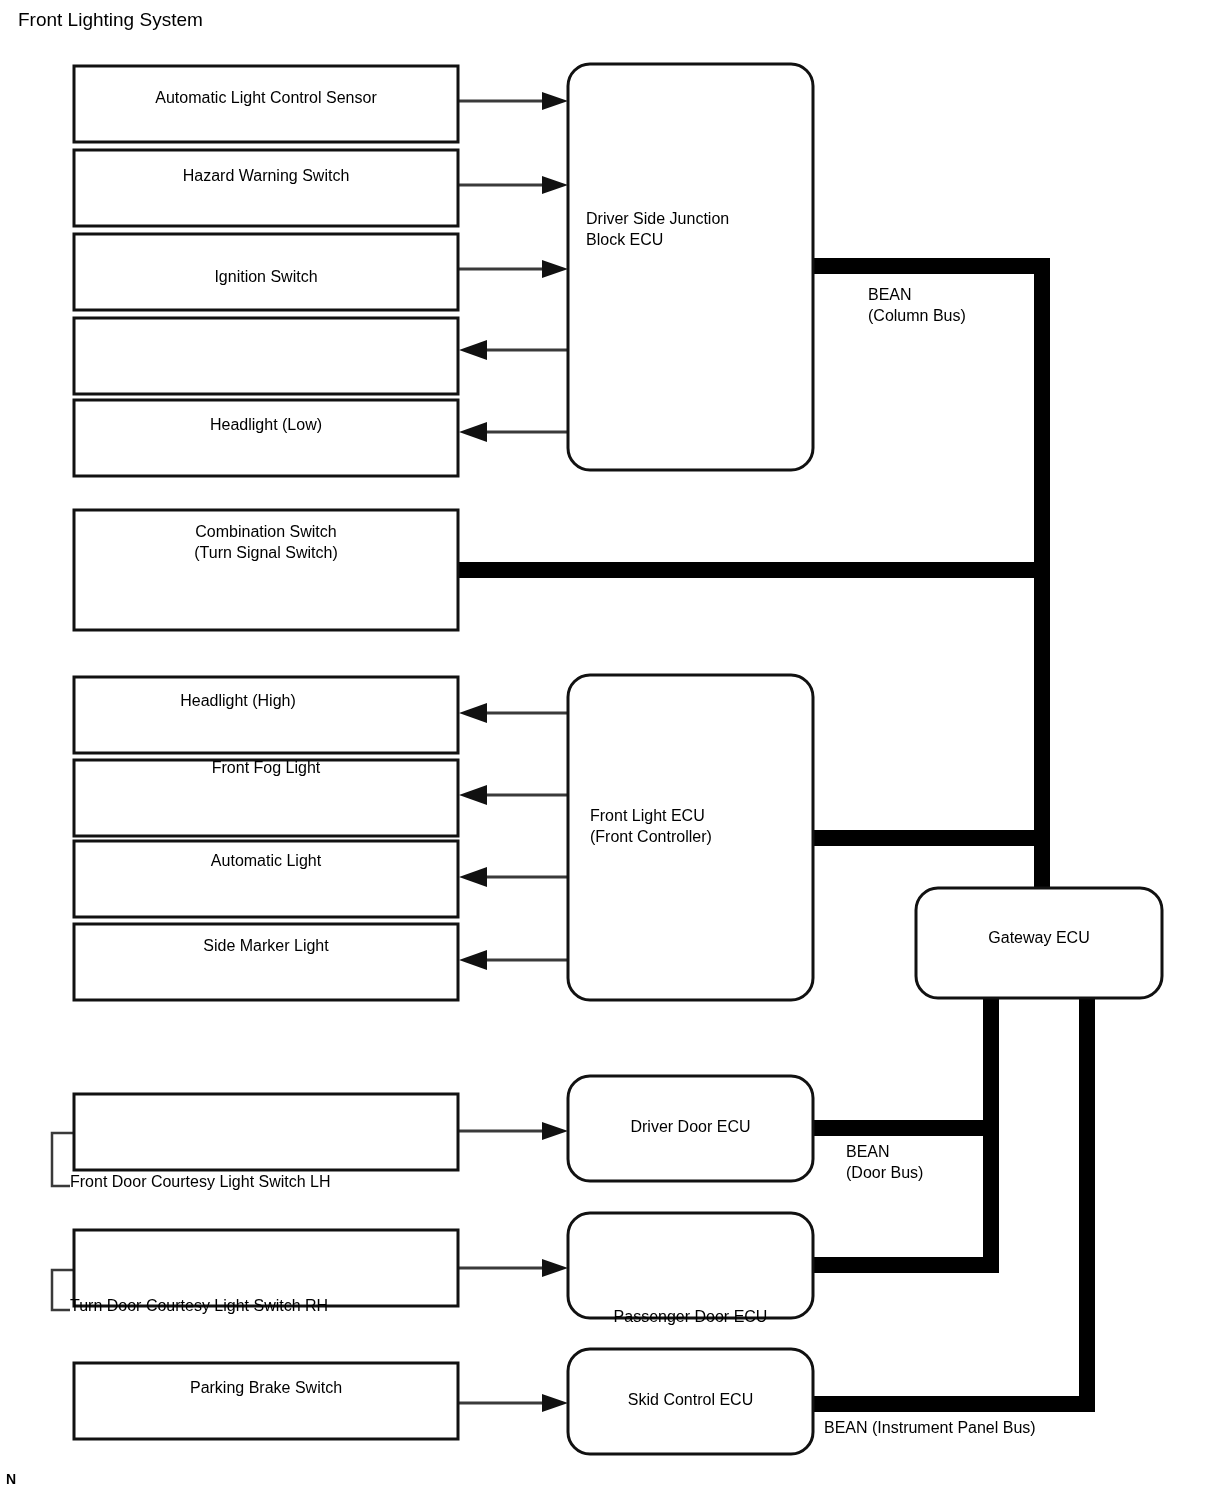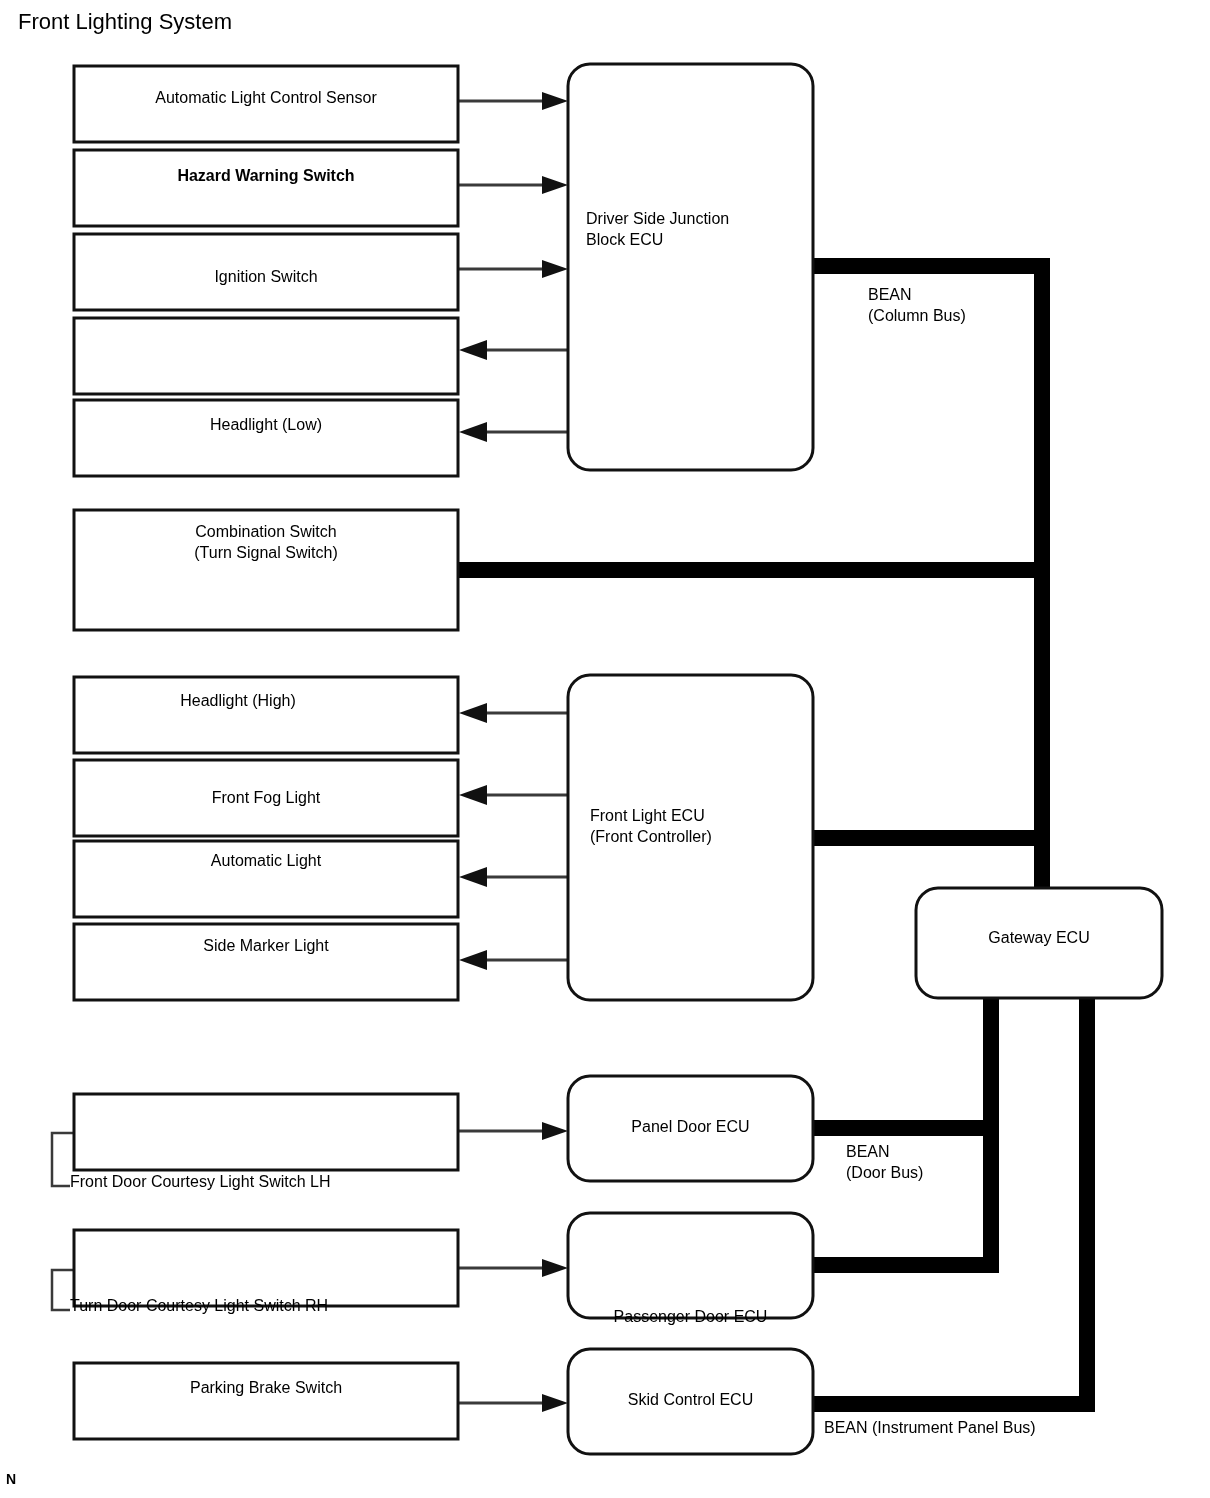--- a/index.html
+++ b/index.html
@@ -62,21 +62,21 @@
     line-height: 1.30;
     font-size: 16px;
   }
   .lbl.center {
     text-align: center;
   }
   .lbl.left {
     text-align: left;
   }
   .title-lbl {
-    font-size: 22px;
+    font-size: 19px;
   }
   .corner-lbl {
     font-size: 14px;
     font-weight: bold;
   }
 </style>
 </head>
 <body>
 
 <div id="diagram-root">
@@ -184,41 +184,41 @@
     <rect class="node-rect-round" x="568" y="675" width="245" height="325" rx="22" ry="22"></rect>
     <rect class="node-rect-round" x="916" y="888" width="246" height="110" rx="22" ry="22"></rect>
     <rect class="node-rect-round" x="568" y="1076" width="245" height="105" rx="22" ry="22"></rect>
     <rect class="node-rect-round" x="568" y="1213" width="245" height="105" rx="22" ry="22"></rect>
     <rect class="node-rect-round" x="568" y="1349" width="245" height="105" rx="22" ry="22"></rect>
   </svg>
 
   <div class="lbl title-lbl left" style="left:18px; top:8px;">Front Lighting System</div>
 
   <div class="lbl center" style="left:74px; top:88px; width:384px;">Automatic Light Control Sensor</div>
-  <div class="lbl center" style="left:74px; top:166px; width:384px;font-weight:bold;">Hazard Warning Switch</div>
+  <div class="lbl center" style="left:74px; top:166px; width:384px;">Hazard Warning Switch</div>
   <div class="lbl center" style="left:74px; top:251px; width:384px;margin-top:16px;">Ignition Switch</div>
   <div class="lbl center" style="left:74px; top:415px; width:384px;">Headlight (Low)</div>
   <div class="lbl center" style="left:74px; top:522px; width:384px;">Combination Switch
 (Turn Signal Switch)</div>
   <div class="lbl center" style="left:74px; top:691px; width:328px;">Headlight (High)</div>
-  <div class="lbl center" style="left:74px; top:788px; width:384px;">Front Fog Light</div>
+  <div class="lbl center" style="left:74px; top:758px; width:384px;">Front Fog Light</div>
   <div class="lbl center" style="left:74px; top:851px; width:384px;">Automatic Light</div>
   <div class="lbl center" style="left:74px; top:936px; width:384px;">Side Marker Light</div>
 
   <div class="lbl left" style="left:70px; top:1172px;">Front Door Courtesy Light Switch LH</div>
   <div class="lbl left" style="left:70px; top:1296px;">Turn Door Courtesy Light Switch RH</div>
 
   <div class="lbl center" style="left:74px; top:1378px; width:384px;">Parking Brake Switch</div>
 
   <div class="lbl left" style="left:586px; top:209px; width:230px;">Driver Side Junction
 Block ECU</div>
   <div class="lbl left" style="left:590px; top:806px; width:225px;">Front Light ECU
 (Front Controller)</div>
   <div class="lbl center" style="left:916px; top:928px; width:246px;">Gateway ECU</div>
-  <div class="lbl center" style="left:568px; top:1117px; width:245px;">Panel Door ECU</div>
+  <div class="lbl center" style="left:568px; top:1117px; width:245px;">Driver Door ECU</div>
   <div class="lbl center" style="left:568px; top:1307px; width:245px;">Passenger Door ECU</div>
   <div class="lbl center" style="left:568px; top:1390px; width:245px;">Skid Control ECU</div>
 
   <div class="lbl left" style="left:868px; top:285px;">BEAN
 (Column Bus)</div>
   <div class="lbl left" style="left:846px; top:1142px;">BEAN
 (Door Bus)</div>
   <div class="lbl left" style="left:824px; top:1418px;">BEAN (Instrument Panel Bus)</div>
 
   <div class="lbl corner-lbl left" style="left:6px; top:1470px;">N</div>

